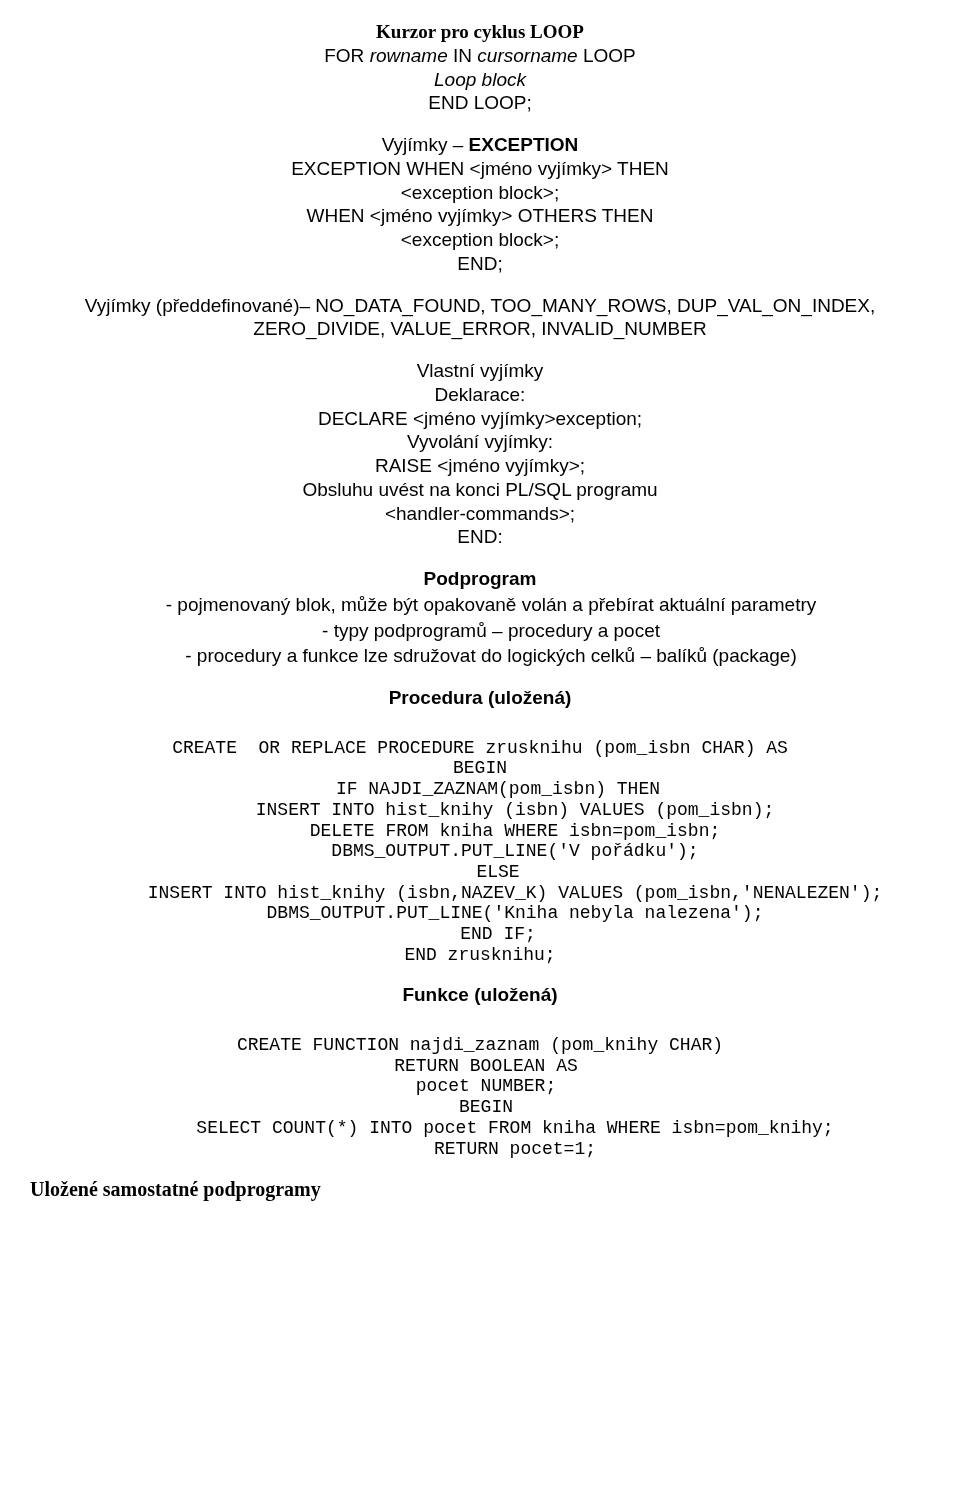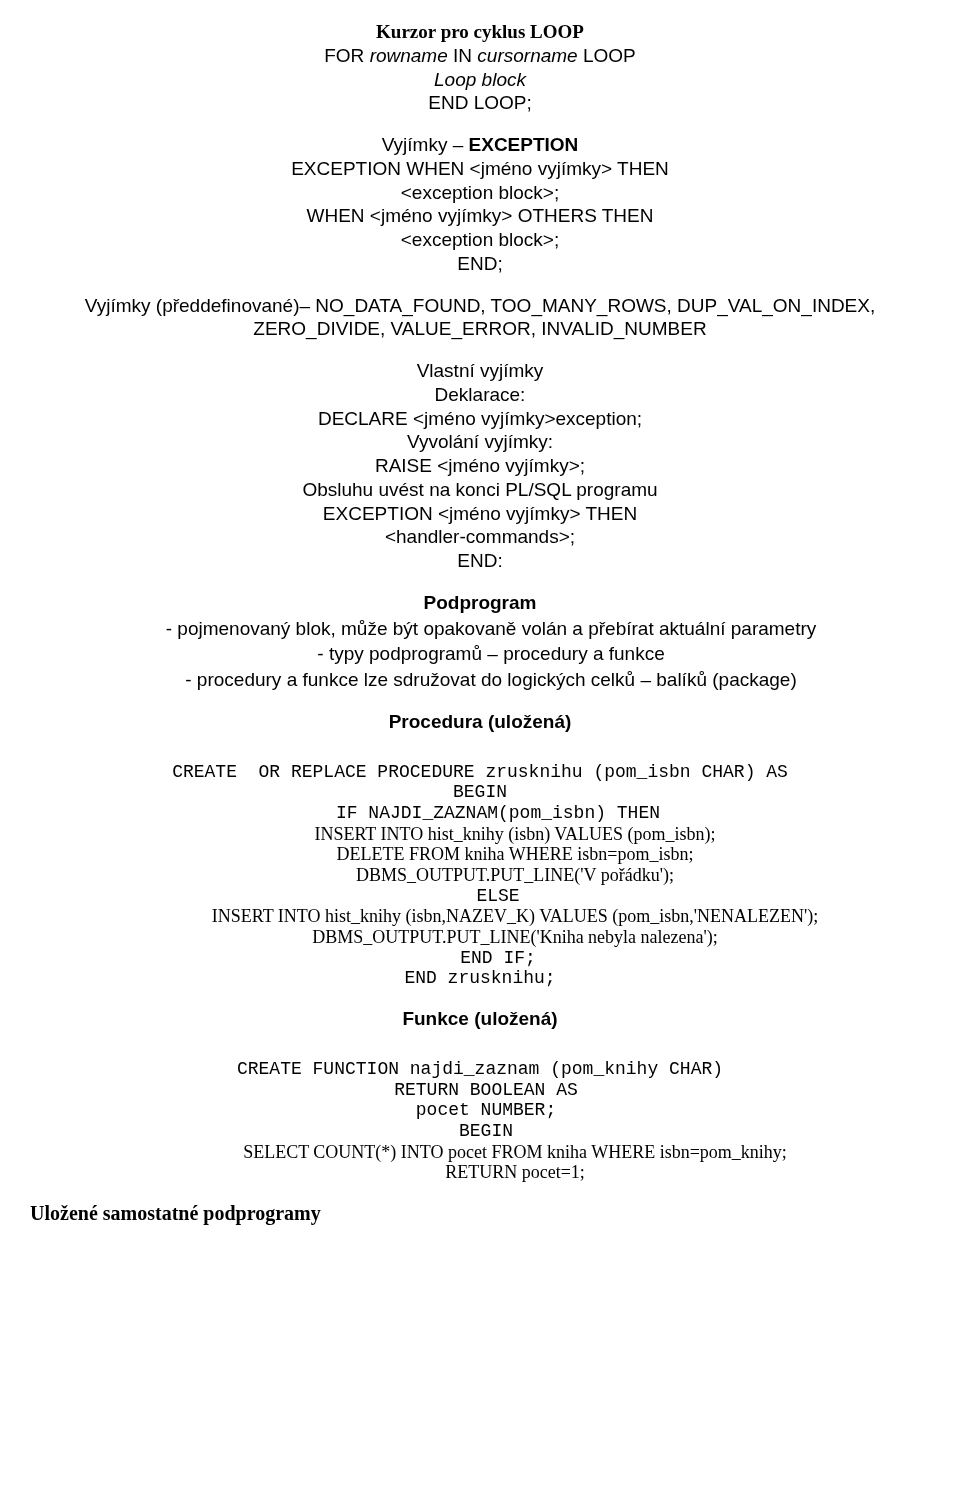--- a/index.html
+++ b/index.html
@@ -23,21 +23,21 @@
     list-style: none;
     margin: 0 0 12px 40px;
     padding: 0;
   }
   ul.dash li::before {
     content: "- ";
     margin-left: -18px;
   }
   ul.dash li { margin: 2px 0; }
   .indent1 { padding-left: 36px; }
-  .indent2 { padding-left: 70px; font-family: Liberation Serif, serif; }
+  .indent2 { padding-left: 70px; }
   .indent05 { padding-left: 12px; }
   .line { white-space: pre-wrap; }
 </style>
 </head>
 <body>
 
 <div class="section">
   <div class="bold">Kurzor pro cyklus LOOP</div>
   <div class="arial">
     <span>FOR </span><span class="italic">rowname</span><span> IN </span><span class="italic">cursorname</span><span> LOOP</span>
@@ -61,30 +61,29 @@
   <span>Vyjímky (předdefinované)– NO_DATA_FOUND, TOO_MANY_ROWS, DUP_VAL_ON_INDEX, ZERO_DIVIDE, VALUE_ERROR, INVALID_NUMBER</span>
 </div>
 
 <div class="section arial">
   <div>Vlastní vyjímky</div>
   <div>Deklarace:</div>
   <div>DECLARE &lt;jméno vyjímky&gt;exception;</div>
   <div>Vyvolání vyjímky:</div>
   <div>RAISE &lt;jméno vyjímky&gt;;</div>
   <div>Obsluhu uvést na konci PL/SQL programu</div>
-  <div>EXCEPTION &lt;jméno vyjímky&gt; THEN</div>
   <div>&lt;handler-commands&gt;;</div>
   <div>END:</div>
 </div>
 
 <div class="section">
   <div class="heading">Podprogram</div>
   <ul class="dash arial">
     <li>pojmenovaný blok, může být opakovaně volán a přebírat aktuální parametry</li>
-    <li>typy podprogramů – procedury a funkce</li>
+    <li>typy podprogramů – procedury a pocet</li>
     <li>procedury a funkce lze sdružovat do logických celků – balíků (package)</li>
   </ul>
 </div>
 
 <div class="section">
   <div class="heading">Procedura (uložená)</div>
   <div class="mono">
     <div class="line">CREATE  OR REPLACE PROCEDURE zrusknihu (pom_isbn CHAR) AS</div>
     <div class="line">BEGIN</div>
     <div class="line indent1">IF NAJDI_ZAZNAM(pom_isbn) THEN</div>

